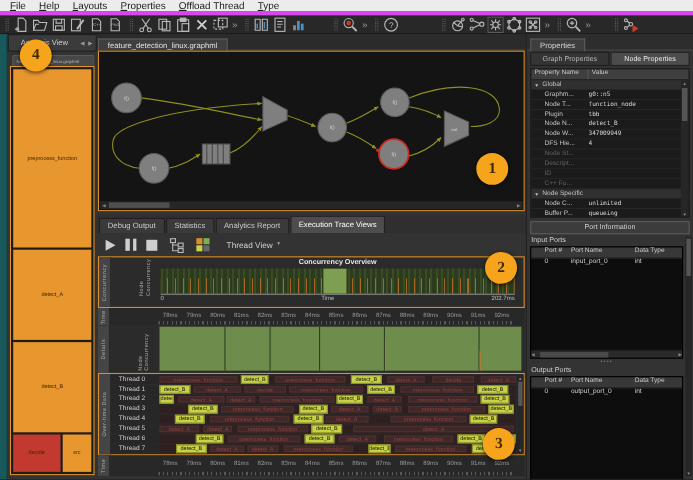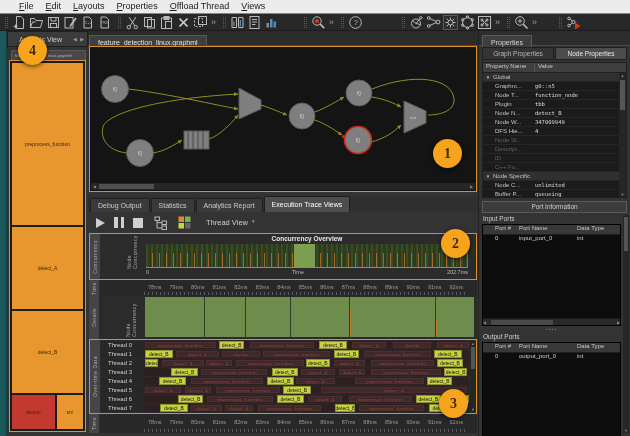--- a/index.html
+++ b/index.html
@@ -1,20 +1,20 @@
 <!DOCTYPE html>
 <html><head>
 <meta charset="utf-8">
 <style>
   * { margin:0; padding:0; box-sizing:border-box; }
   body { font-family:"Liberation Sans", sans-serif; background:#1a1a1a; }
   #app { position:relative; width:630px; height:436px; background:#333; overflow:hidden; }
 
   
-  .menubar { position:absolute; left:0; top:0; width:630px; height:14px; background:#ececec; border-bottom:1px solid #d946ef; display:flex; align-items:center; padding-left:13px; }
+  .menubar { position:absolute; left:0; top:0; width:630px; height:14px; background:#ececec; border-bottom:4px solid #d946ef; display:flex; align-items:center; padding-left:3px; }
   .menu-item { display:inline-block; font-size:9px; color:#1c1c1c; padding:0 6px; line-height:13px; cursor:default; }
   .menu-item::first-letter { text-decoration:underline; }
 
   
   .toolbar { position:absolute; left:0; top:14px; width:630px; height:17px; background:#282828; border-bottom:1px solid #1c1c1c; display:flex; align-items:center; }
   .tb-group { display:flex; align-items:center; margin-left:5px; }
   .tb-handle { width:3px; height:11px; border-left:1px dotted #5d5d5d; border-right:1px dotted #5d5d5d; margin-right:3px; }
   .icon { width:17px; height:15px; display:inline-flex; align-items:center; justify-content:center; }
   .icon svg { width:15px; height:15px; }
   .icon svg * { stroke:#b9b9b9; fill:none; stroke-width:1; }
@@ -123,25 +123,25 @@
   
   .callout { position:absolute; width:29px; height:29px; border-radius:50%; background:#f7a41d; color:#3f2a00; font-family:"Liberation Serif", serif; font-weight:bold; font-size:14px; display:flex; align-items:center; justify-content:center; box-shadow:0 1px 4px rgba(0,0,0,.7); z-index:50; }
 </style>
 </head>
 <body>
 
 <div id="app">
 
   <div class="menubar" id="menubar">
       <div class="menu-item">File</div>
-      <div class="menu-item">Edit</div>
+      <div class="menu-item">Help</div>
       <div class="menu-item">Layouts</div>
       <div class="menu-item">Properties</div>
       <div class="menu-item">Offload Thread</div>
-      <div class="menu-item">Views</div>
+      <div class="menu-item">Type</div>
     </div>
 
   <div class="toolbar" id="toolbar">
       <div class="tb-group g0">
         <div class="tb-handle"></div>
         <span class="icon">
           <svg viewBox="0 0 15 15">
             <path d="M4.5 1.5h4.5l2.5 2.5v9.5H4.5z"></path>
             <path d="M1.5 11.5h4M3.5 9.5v4"></path>
           </svg>

